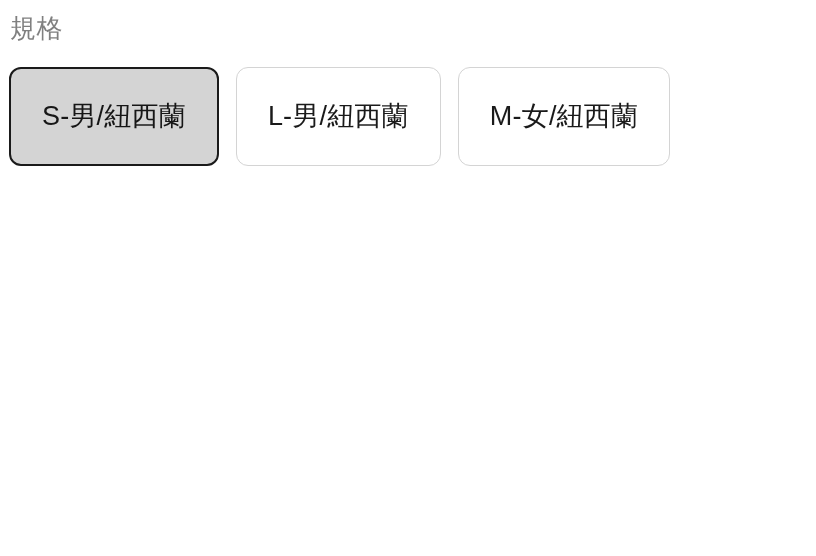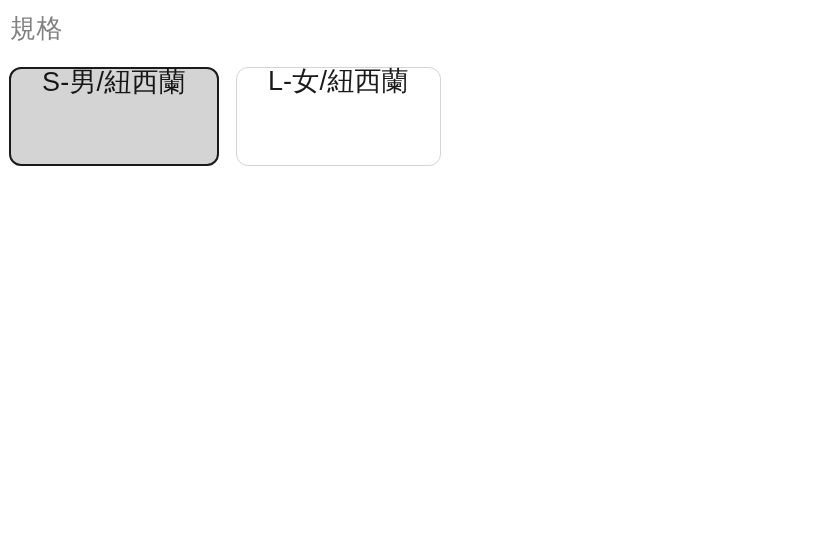--- a/index.html
+++ b/index.html
@@ -39,21 +39,21 @@
     flex-wrap: wrap;
     align-content: flex-start;
     gap: 21px 17px;
   }
   .option-chip {
     box-sizing: border-box;
     height: 99px;
     min-width: 0;
     padding: 0 31px;
     display: flex;
-    align-items: flex-start;
+    align-items: center;
     justify-content: center;
     background: #ffffff;
     border: 1.5px solid #d4d4d4;
     border-radius: 12px;
     color: #1a1a1a;
     font-size: 27px;
     line-height: 1;
     white-space: nowrap;
     cursor: pointer;
     user-select: none;
@@ -74,17 +74,20 @@
 
 <div class="screen">
 
   <div class="section-label">規格</div>
 
   <div class="options-grid" id="options-grid">
       <div class="option-chip is-selected" aria-pressed="true">
         <span class="chip-label">S-男/紐西蘭</span>
       </div>
       <div class="option-chip" aria-pressed="false">
-        <span class="chip-label">L-女/紐西蘭</span>
+        <span class="chip-label">L-男/紐西蘭</span>
+      </div>
+      <div class="option-chip" aria-pressed="false">
+        <span class="chip-label">M-女/紐西蘭</span>
       </div>
     </div>
 
 </div>
 
 </body></html>

